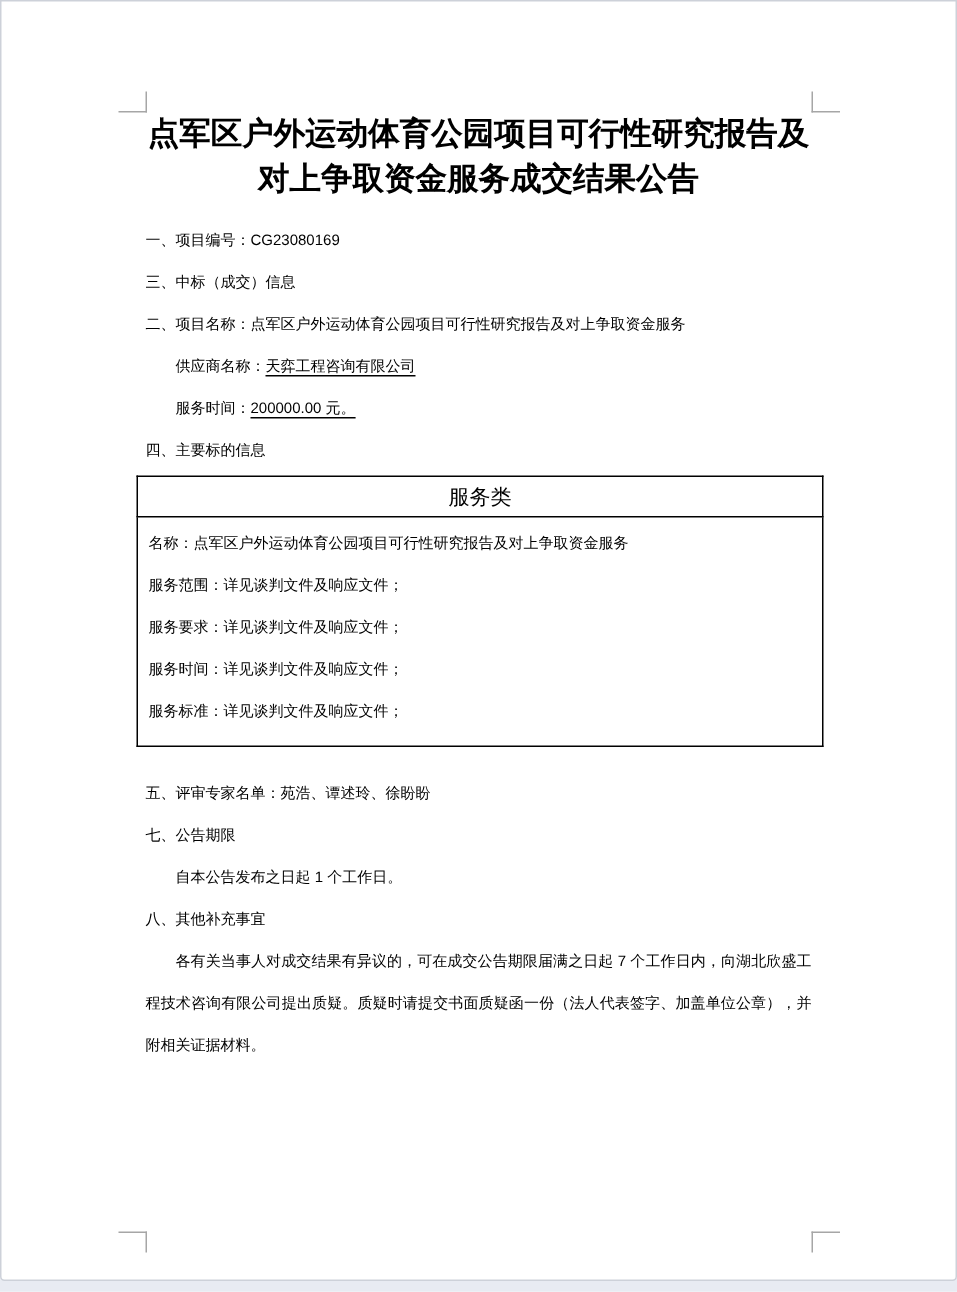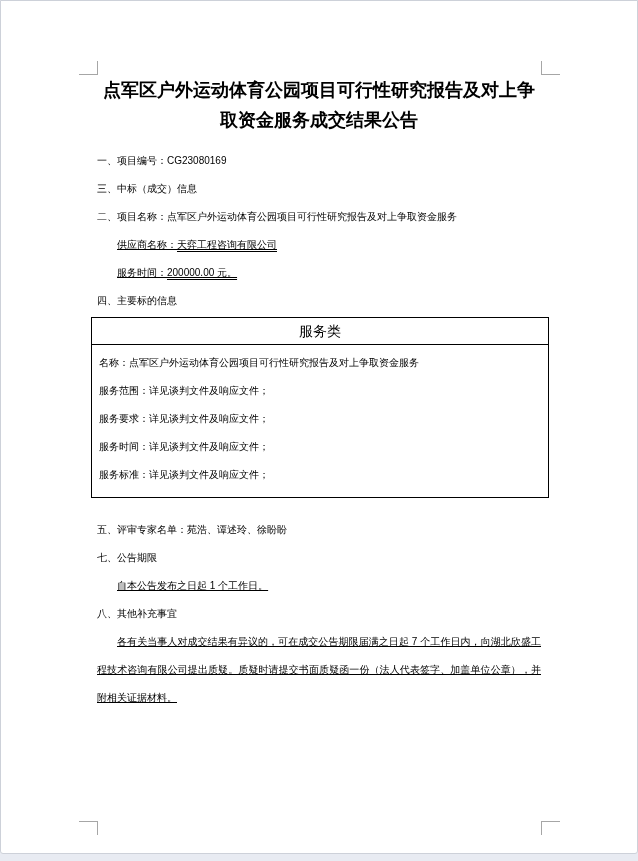--- a/index.html
+++ b/index.html
@@ -21,32 +21,32 @@
   .crop-mark.tr { left: 540px; top: 60px; border-left: 1px solid #a6a6a6;  border-bottom: 1px solid #a6a6a6; }
   .crop-mark.bl { left: 78px; top: 820px; border-right: 1px solid #a6a6a6; border-top: 1px solid #a6a6a6; }
   .crop-mark.br { left: 540px; top: 820px; border-left: 1px solid #a6a6a6;  border-top: 1px solid #a6a6a6; }
   .content {
     position: absolute;
     left: 96px; top: 74px;
     width: 444px;
     color: #000;
   }
   .doc-title {
-    font-size: 18px;
+    font-size: 21px;
     font-weight: bold;
     line-height: 30px;
     text-align: center;
     margin-bottom: 12px;
   }
   .para {
     font-size: 10px;
     line-height: 28px;
     text-align: justify;
   }
-  .para.indent { text-indent: 2em; text-decoration: underline; }
+  .para.indent { text-indent: 2em; }
   .uval { text-decoration: underline; text-underline-offset: 3px; }
   table.subject {
     border-collapse: collapse;
     width: 458px;
     margin: 2px 0 18px -6px;
     table-layout: fixed;
   }
   table.subject th {
     border: 1px solid #000;
     font-size: 14px;

